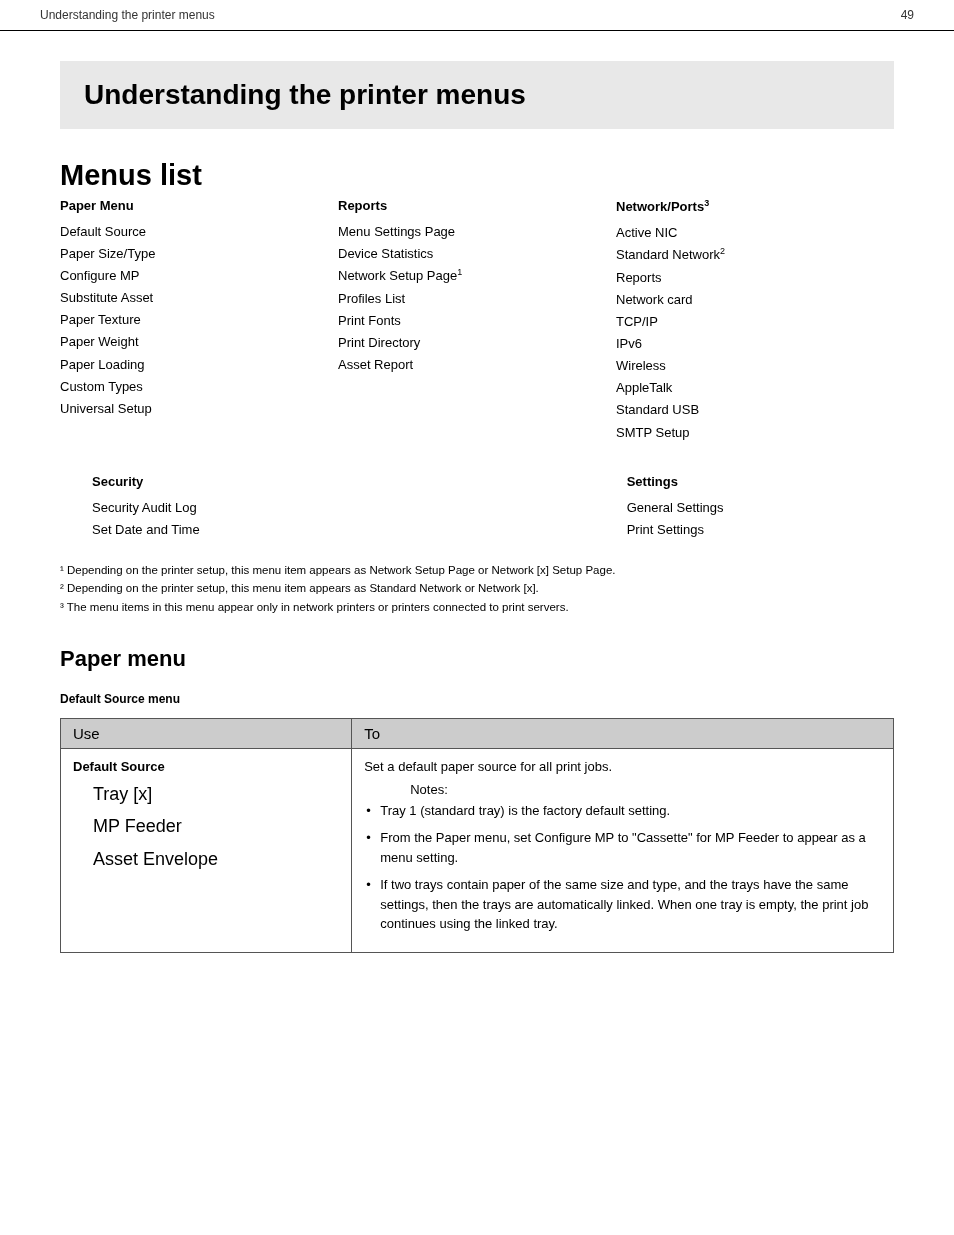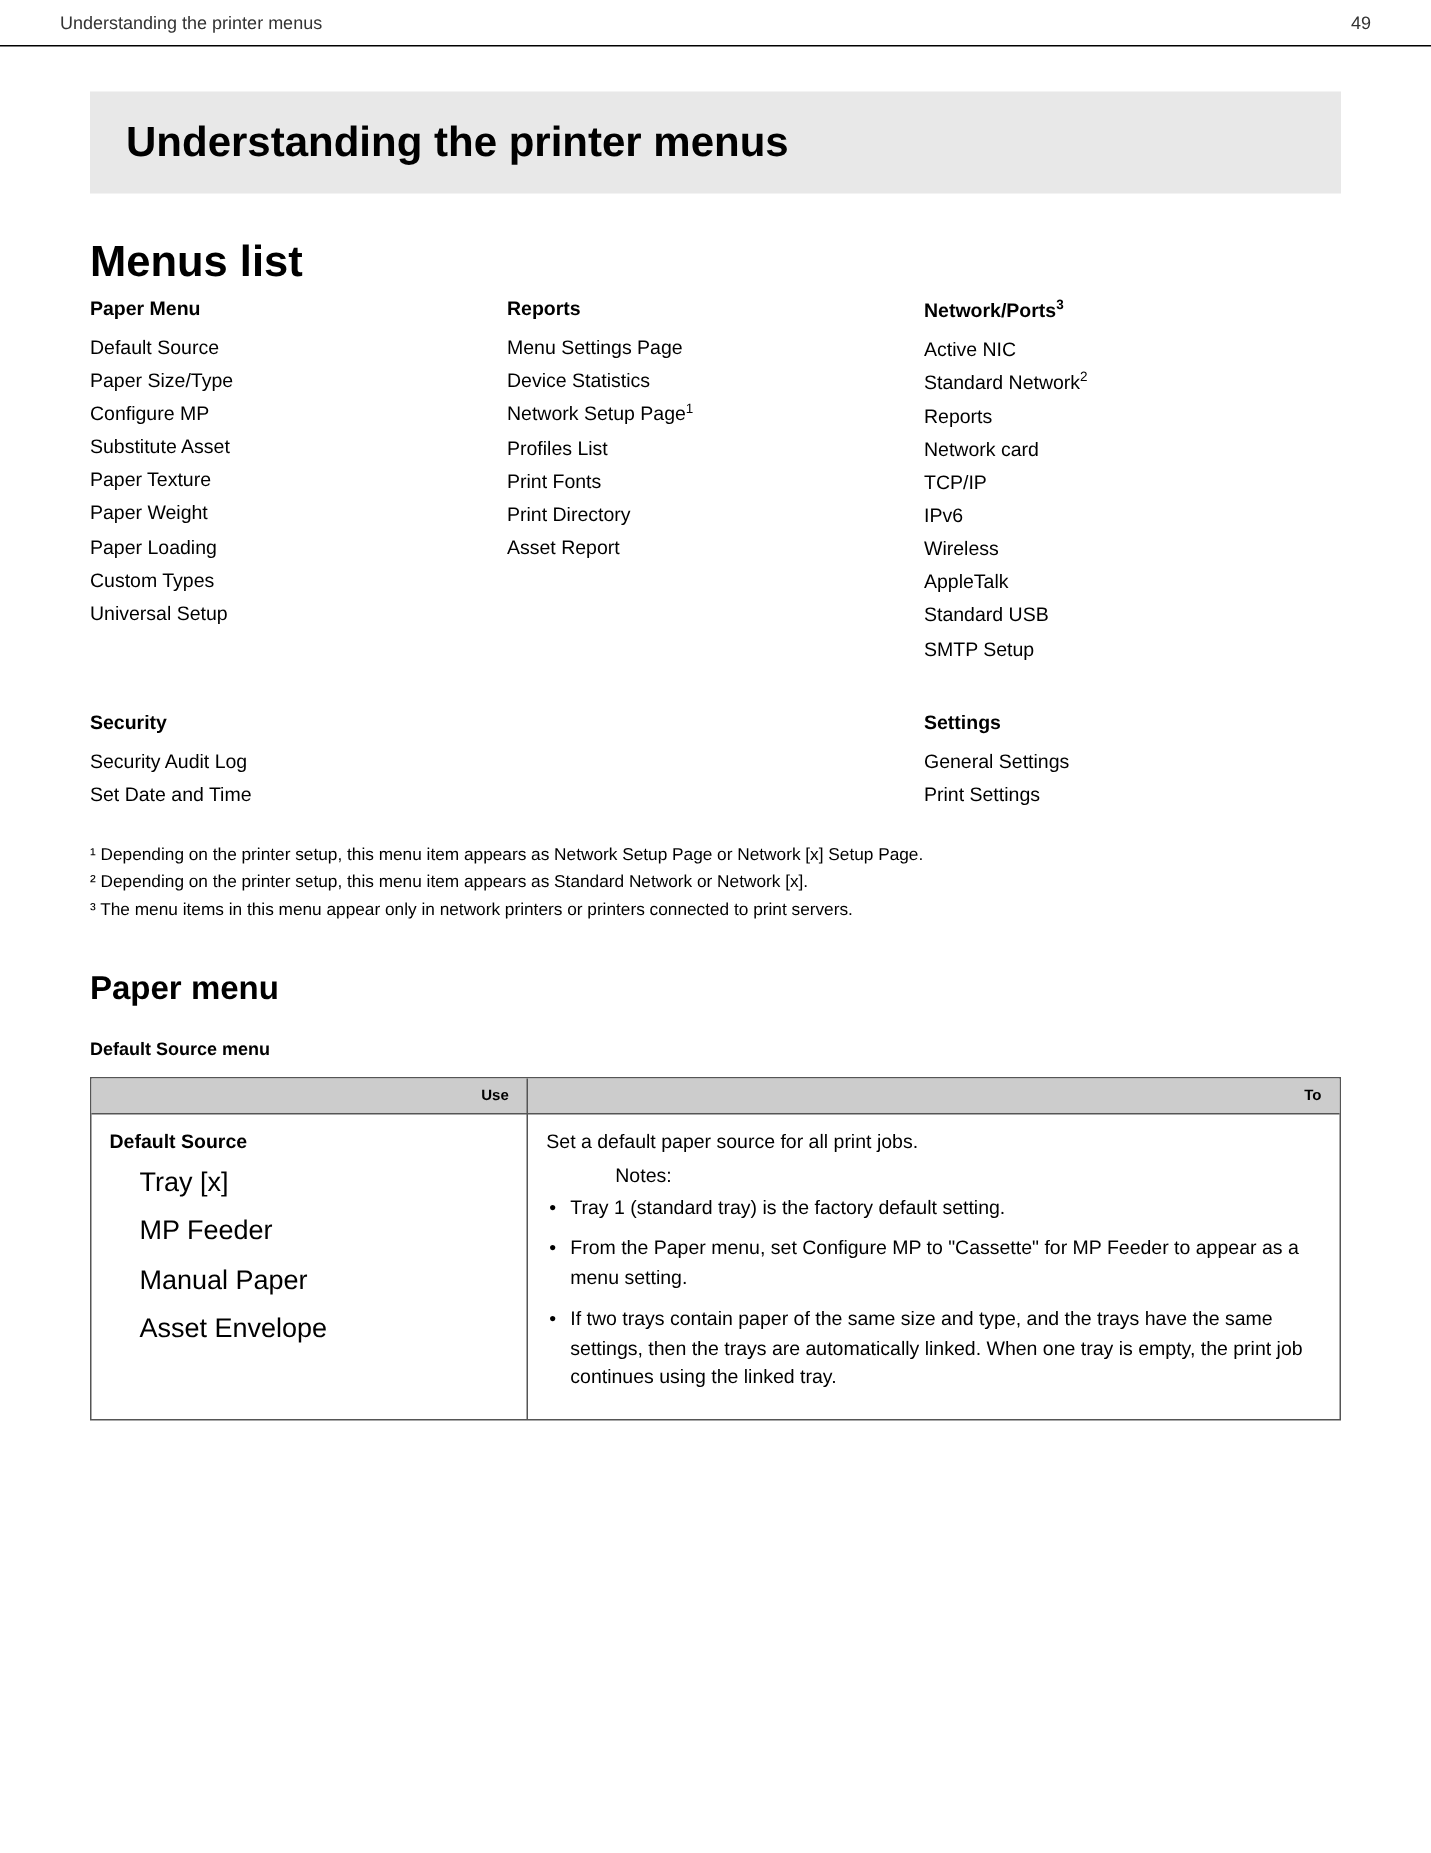--- a/index.html
+++ b/index.html
@@ -56,20 +56,21 @@
       font-size: 13px;
       line-height: 1.7;
       color: #000;
     }
     .security-settings-grid {
       display: grid;
       grid-template-columns: 1fr 1fr 1fr;
       gap: 0;
       margin-bottom: 20px;
       margin-top: 10px;
+      margin-left: 32px;
     }
     .footnotes {
       margin-top: 18px;
       margin-bottom: 30px;
     }
     .footnote {
       font-size: 11.5px;
       line-height: 1.6;
       color: #000;
     }
@@ -88,24 +89,23 @@
       border: 1px solid #555;
       width: 100%;
     }
     .table-header {
       display: grid;
       grid-template-columns: 35% 65%;
       background: #ccc;
     }
     .table-header-cell {
       padding: 6px 12px;
-      font-size: 10px;
-      font-weight: bold;
+      font-size: 15px;
+      font-weight: normal;
       border-right: 1px solid #555;
-      text-align: right;
     }
     .table-header-cell:last-child {
       border-right: none;
     }
     .table-body {
       display: grid;
       grid-template-columns: 35% 65%;
     }
     .table-cell {
       padding: 10px 12px;
@@ -238,21 +238,20 @@
   <div class="table-container">
     <div class="table-header">
       <div class="table-header-cell">Use</div>
       <div class="table-header-cell">To</div>
     </div>
     <div class="table-body">
       <div class="table-cell">
         <div class="table-cell-label">Default Source</div>
         <div class="table-cell-indent">Tray [x]</div>
         <div class="table-cell-indent">MP Feeder</div>
-        <div class="table-cell-indent">Manual Paper</div>
         <div class="table-cell-indent">Asset Envelope</div>
       </div>
       <div class="table-cell">
         <div>Set a default paper source for all print jobs.</div>
         <div class="notes-label">Notes:</div>
         <ul class="bullet-list">
           <li>Tray 1 (standard tray) is the factory default setting.</li>
           <li>From the Paper menu, set Configure MP to "Cassette" for MP Feeder to appear as a menu setting.</li>
           <li>If two trays contain paper of the same size and type, and the trays have the same settings, then the trays are automatically linked. When one tray is empty, the print job continues using the linked tray.</li>
         </ul>

